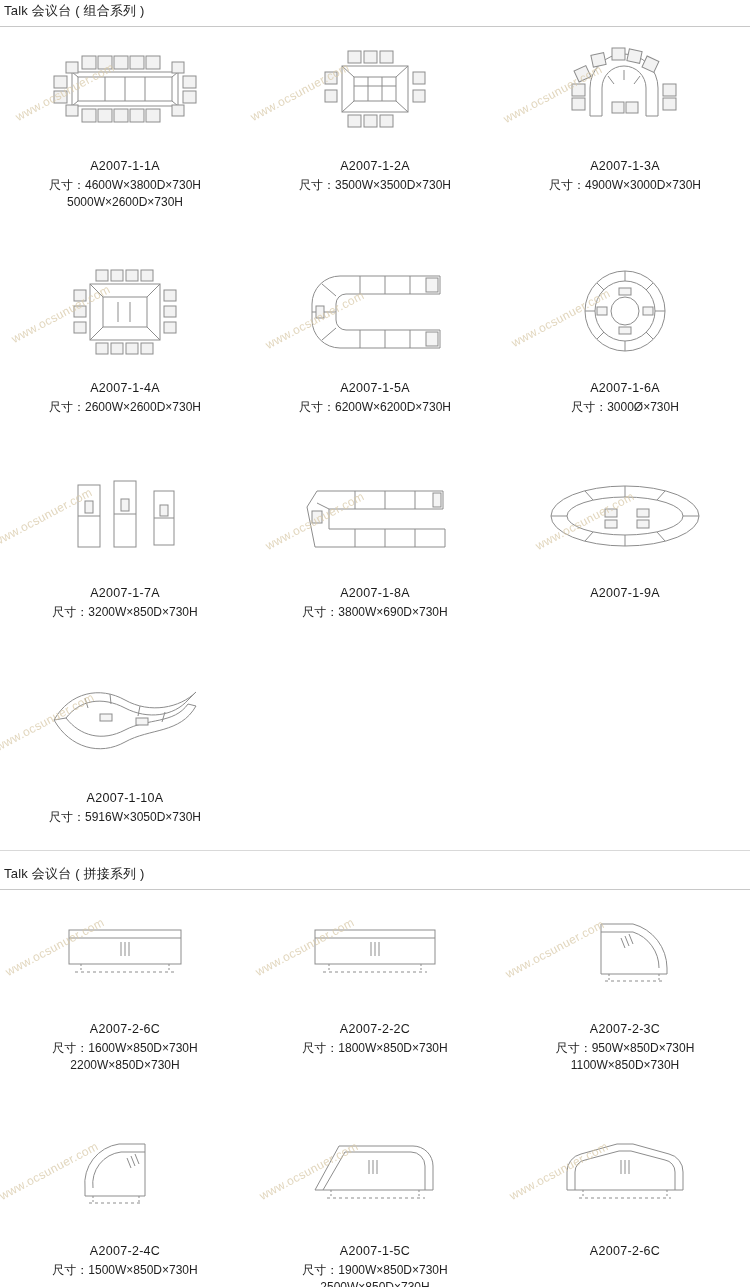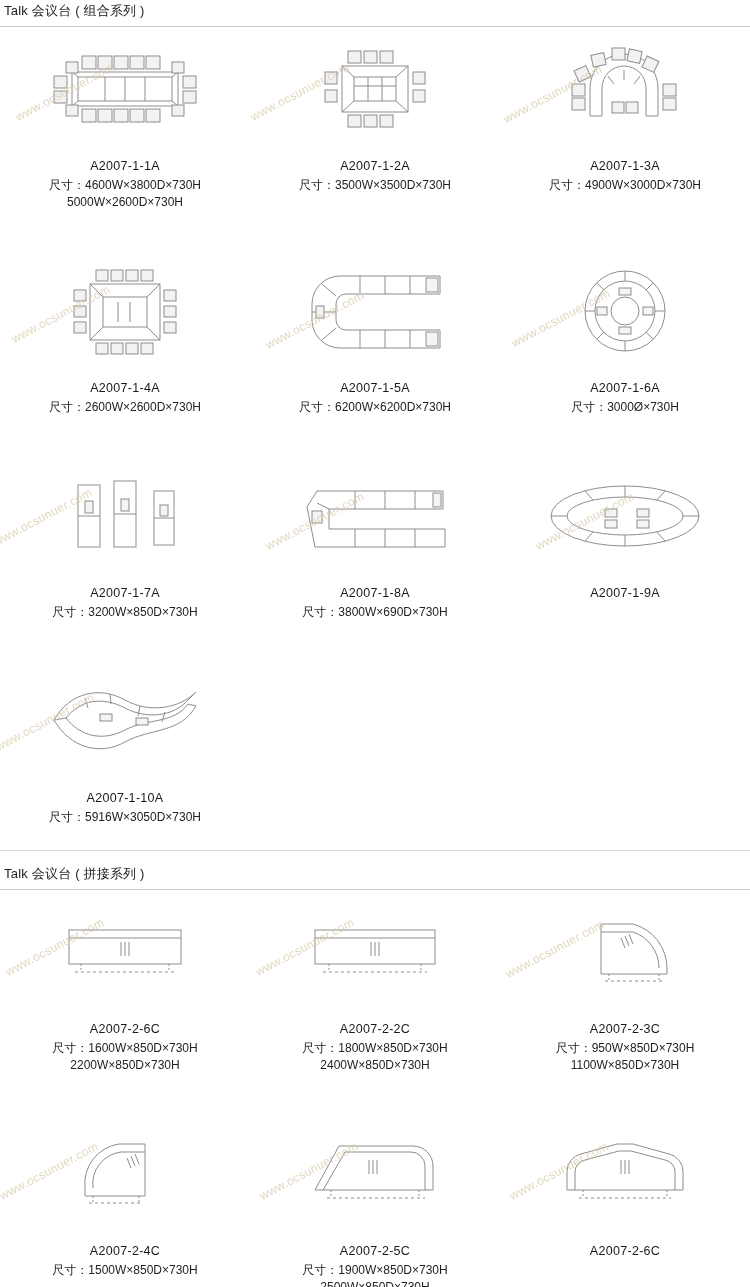--- a/index.html
+++ b/index.html
@@ -400,21 +400,20 @@
               <path d="M66 26 v14 M70 26 v14 M74 26 v14"></path>
               <path d="M24 48 v8 M116 48 v8" stroke-dasharray="2,2"></path>
               <path d="M18 56 h104" stroke-dasharray="3,3"></path>
             </g>
           </svg>
           <div class="wm" style="left:0px; top:42px;">www.ocsunuer.com</div>
         </div>
         <div class="code">A2007-2-2C</div>
         <div class="dims">
           <span class="d">尺寸：1800W×850D×730H</span>
-          <span class="d">2400W×850D×730H</span>
         </div>
       </div>
 
       <div class="cell">
         <div class="figure">
           <svg width="100" height="72" viewBox="0 0 100 72">
             <g fill="none" stroke="#8d8d8d" stroke-width="1">
               <path d="M26 8 L58 8 A46 46 0 0 1 92 52 L92 58 L26 58 Z"></path>
               <path d="M26 16 L58 16 A38 38 0 0 1 84 52"></path>
               <path d="M46 22 l4 10 M50 20 l4 10 M54 18 l4 10"></path>
@@ -458,21 +457,21 @@
             <g fill="none" stroke="#8d8d8d" stroke-width="1">
               <path d="M10 52 L34 8 L108 8 A20 20 0 0 1 128 28 L128 52 Z"></path>
               <path d="M18 52 L40 14 L106 14 A14 14 0 0 1 120 28 L120 52"></path>
               <path d="M64 22 v14 M68 22 v14 M72 22 v14"></path>
               <path d="M26 52 v8 M114 52 v8" stroke-dasharray="2,2"></path>
               <path d="M22 60 h98" stroke-dasharray="3,3"></path>
             </g>
           </svg>
           <div class="wm" style="left:4px; top:44px;">www.ocsunuer.com</div>
         </div>
-        <div class="code">A2007-2-5C</div>
+        <div class="code">A2007-1-5C</div>
         <div class="dims">
           <span class="d">尺寸：1900W×850D×730H</span>
           <span class="d">2500W×850D×730H</span>
         </div>
       </div>
 
       <div class="cell">
         <div class="figure">
           <svg width="140" height="72" viewBox="0 0 140 72">
             <g fill="none" stroke="#8d8d8d" stroke-width="1">

